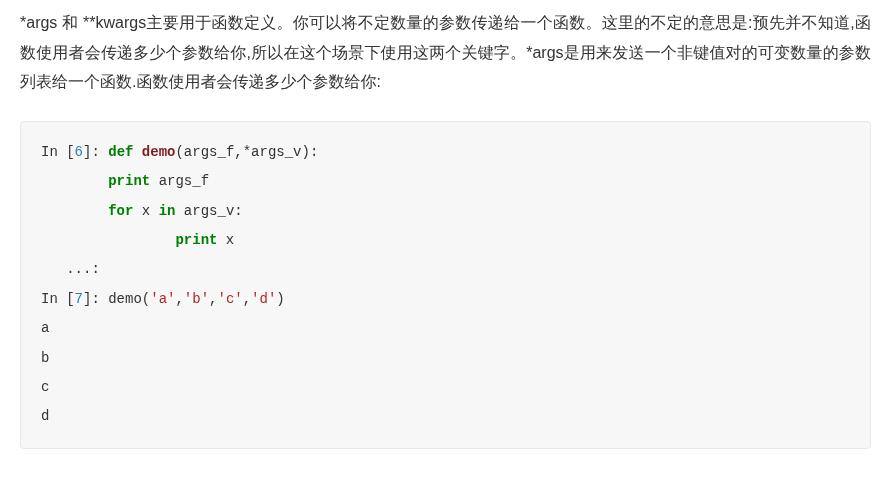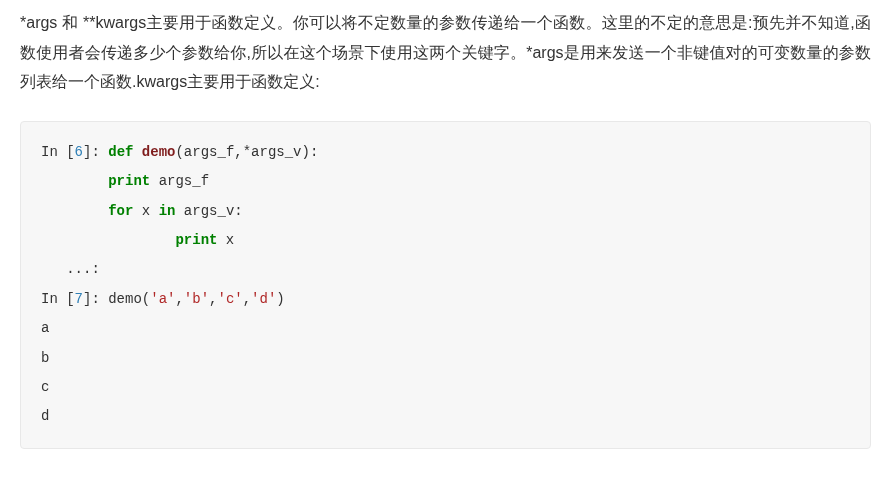--- a/index.html
+++ b/index.html
@@ -36,15 +36,15 @@
       display: block;
     }
     .nb { color: #2f7fb6; }
     .kw { color: #008000; font-weight: bold; text-align: right; }
     .fn { color: #7f1d1d; font-weight: bold; }
     .str { color: #b02828; }
   </style>
 </head>
 <body>
 
-<p class="description">*args 和 **kwargs主要用于函数定义。你可以将不定数量的参数传递给一个函数。这里的不定的意思是:预先并不知道,函数使用者会传递多少个参数给你,所以在这个场景下使用这两个关键字。*args是用来发送一个非键值对的可变数量的参数列表给一个函数.kwargs主要用于函数定义:</p>
+<p class="description">*args 和 **kwargs主要用于函数定义。你可以将不定数量的参数传递给一个函数。这里的不定的意思是:预先并不知道,函数使用者会传递多少个参数给你,所以在这个场景下使用这两个关键字。*args是用来发送一个非键值对的可变数量的参数列表给一个函数.函数使用者会传递多少个参数给你:</p>
 
 <div class="code-block"><span class="code-line"><span>In [</span><span class="nb">6</span><span>]: </span><span class="kw">def</span><span> </span><span class="fn">demo</span><span>(args_f,*args_v):</span></span><span class="code-line"><span>        </span><span class="kw">print</span><span> args_f</span></span><span class="code-line"><span>        </span><span class="kw">for</span><span> x </span><span class="kw">in</span><span> args_v:</span></span><span class="code-line"><span>                </span><span class="kw">print</span><span> x</span></span><span class="code-line">   ...:</span><span class="code-line"></span><span class="code-line"><span>In [</span><span class="nb">7</span><span>]: demo(</span><span class="str">'a'</span><span>,</span><span class="str">'b'</span><span>,</span><span class="str">'c'</span><span>,</span><span class="str">'d'</span><span>)</span></span><span class="code-line">a</span><span class="code-line">b</span><span class="code-line">c</span><span class="code-line">d</span></div>
 
 </body></html>

